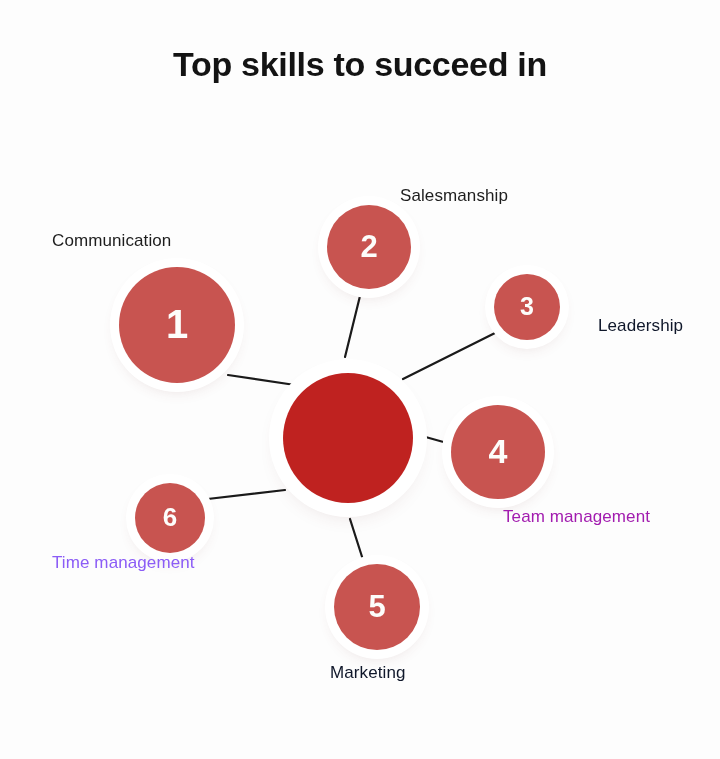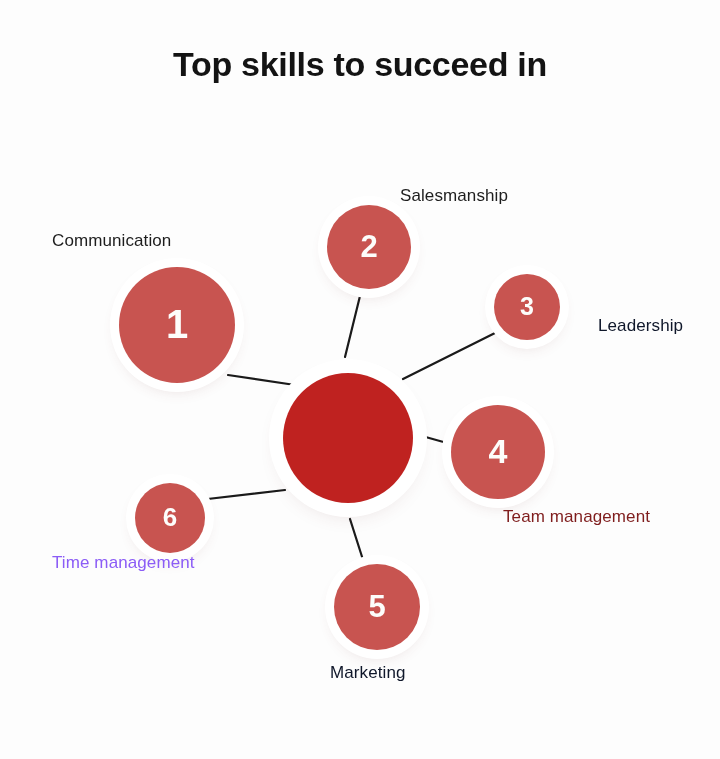--- a/index.html
+++ b/index.html
@@ -130,21 +130,21 @@
           <span class="node-num" style="font-size: 31px; color: rgb(253, 253, 251);">2</span>
         </div>
         <div class="node-label" style="left: 400px; top: 186px; color: rgb(29, 29, 29);">Salesmanship</div>
         <div class="node" style="left: 494px; top: 274px; width: 66px; height: 66px; background: rgb(200, 84, 80);">
           <span class="node-num" style="font-size: 25px; color: rgb(253, 253, 251);">3</span>
         </div>
         <div class="node-label" style="left: 568px; top: 316px; color: #0f172a; margin-left: 30px;">Leadership</div>
         <div class="node" style="left: 451px; top: 405px; width: 94px; height: 94px; background: rgb(200, 84, 80);">
           <span class="node-num" style="font-size: 34px; color: rgb(253, 253, 251);">4</span>
         </div>
-        <div class="node-label" style="left: 503px; top: 507px; color: #7f1d1d;">Team management</div>
+        <div class="node-label" style="left: 503px; top: 507px; color: #a21caf;">Team management</div>
         <div class="node" style="left: 334px; top: 564px; width: 86px; height: 86px; background: rgb(200, 84, 80);">
           <span class="node-num" style="font-size: 31px; color: rgb(253, 253, 251);">5</span>
         </div>
         <div class="node-label" style="left: 330px; top: 663px; color: #0f172a;">Marketing</div>
         <div class="node" style="left: 135px; top: 483px; width: 70px; height: 70px; background: rgb(200, 84, 80);">
           <span class="node-num" style="font-size: 26px; color: rgb(253, 253, 251);">6</span>
         </div>
         <div class="node-label" style="left: 52px; top: 553px; color: #8b5cf6;">Time management</div>
       </div>
   </div>

